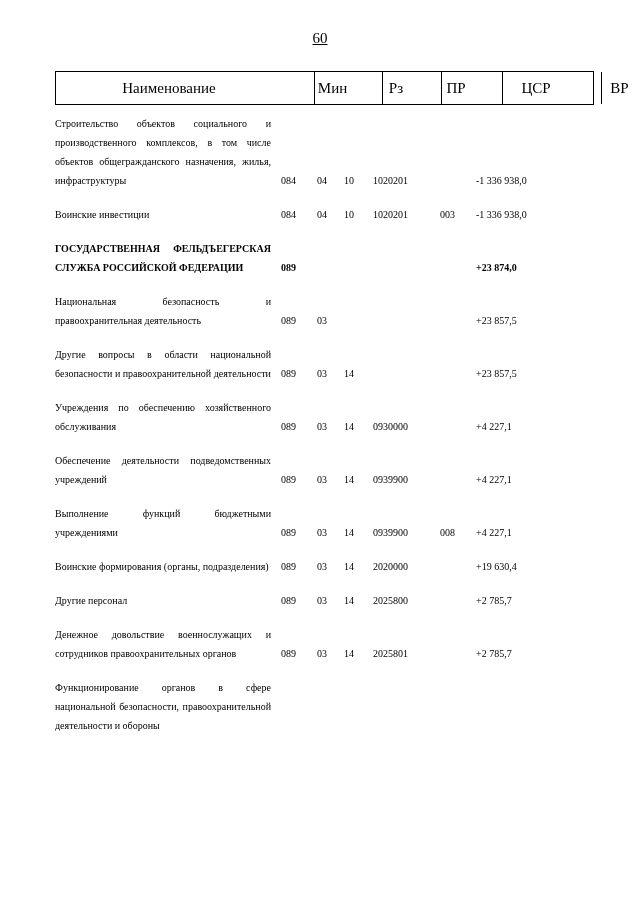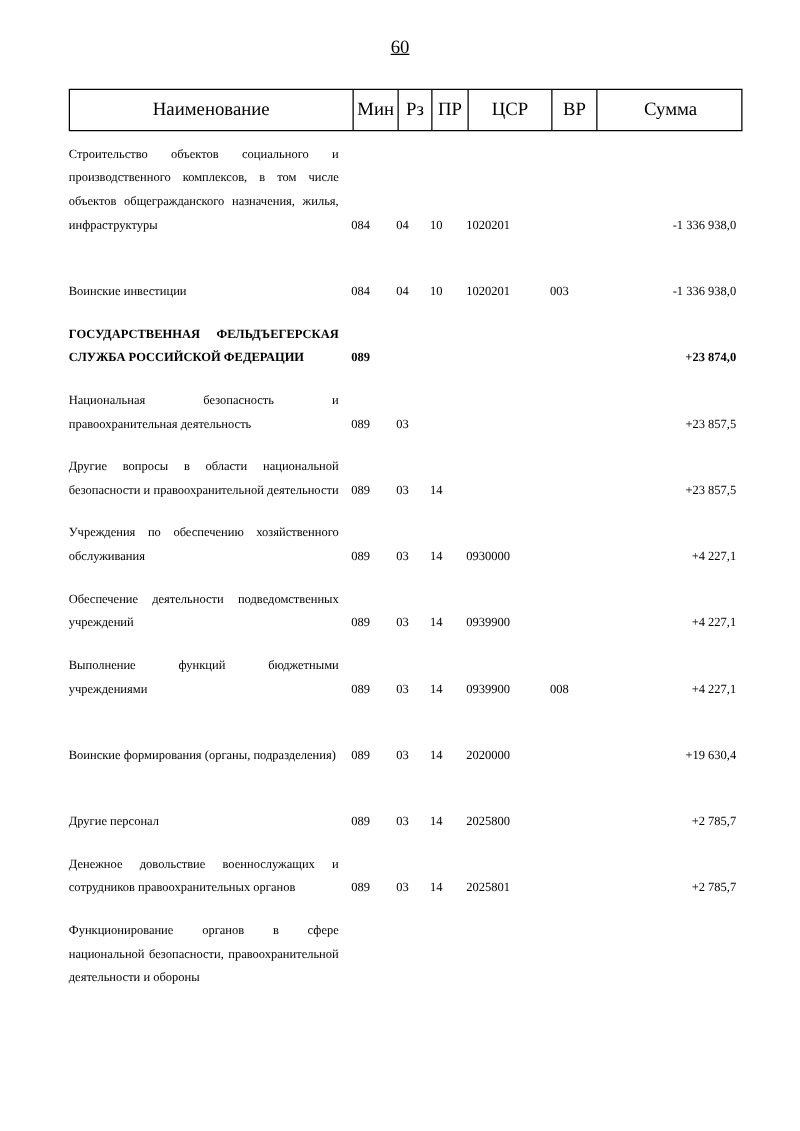--- a/index.html
+++ b/index.html
@@ -35,20 +35,21 @@
     top: 71px;
     width: 539px;
   }
   .grid-cols {
     display: grid;
     grid-template-columns: 226px 36px 27px 29px 67px 36px 118px;
   }
   .thead {
     border: 1.5px solid #000;
     box-sizing: border-box;
+    gap: 32px;
   }
   .th {
     box-sizing: border-box;
     border-left: 1px solid #000;
     text-align: center;
     font-size: 15px;
     padding: 8px 2px 7px 2px;
   }
   .th:first-child {
     border-left: none;
@@ -69,24 +70,22 @@
   .cell {
     box-sizing: border-box;
   }
   .cell-name {
     text-align: justify;
     padding-right: 10px;
   }
   .cell-num {
   }
   .cell-sum {
-    text-align: right;
     padding-right: 5px;
     white-space: nowrap;
-    margin-top: 19px;
   }
 </style>
 </head>
 <body>
 
 <div class="page">
 
   <div class="page-number">60</div>
 
   <div class="budget-table">

